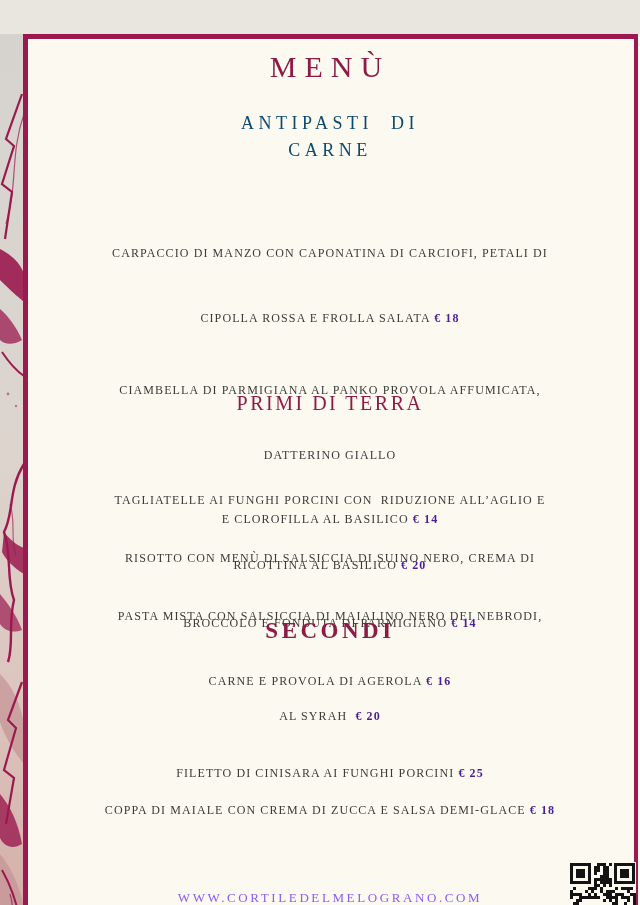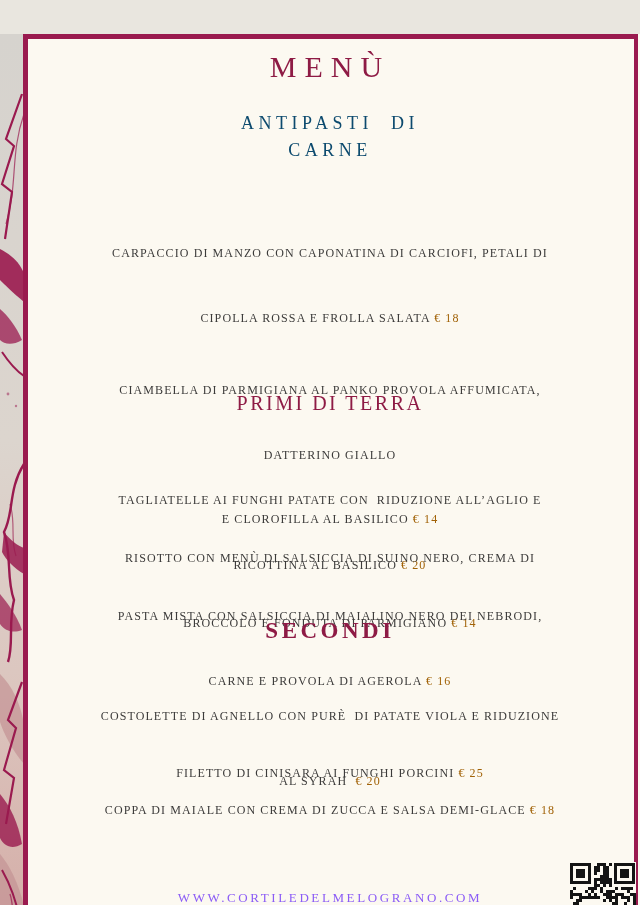--- a/index.html
+++ b/index.html
@@ -39,21 +39,21 @@
   }
   .h-secondi{
     margin:0;font-weight:bold;
     font-size:23px;line-height:28px;letter-spacing:3.5px;
     color:#8E1B45;white-space:pre-wrap;
   }
   .dish{
     font-size:12px;line-height:21.5px;letter-spacing:1.1px;
     color:#3C3B3A;white-space:pre-wrap;text-align:center;
   }
-  .price{color:#a16207;font-weight:400;}
+  .price{color:#4c1d95;font-weight:700;}
   .site{
     font-size:13px;letter-spacing:2.6px;
     color:#8b5cf6;white-space:pre-wrap;
   }
   .qr{position:absolute;left:569px;top:828px;width:67px;height:67px;}
 </style>
 </head>
 <body>
 
 <div class="page">
@@ -107,38 +107,37 @@
 
   <div class="blk dish" style="top:303px">
     <div>CIAMBELLA DI PARMIGIANA AL PANKO PROVOLA AFFUMICATA,</div>
     <div>DATTERINO GIALLO</div>
     <div><span>E CLOROFILLA AL BASILICO</span> <span class="price">€ 14</span></div>
   </div>
 
   <h2 class="blk h-primi" style="top:356px">PRIMI DI TERRA</h2>
 
   <div class="blk dish" style="top:413px">
-    <div>TAGLIATELLE AI FUNGHI PATATE CON  RIDUZIONE ALL’AGLIO E</div>
+    <div>TAGLIATELLE AI FUNGHI PORCINI CON  RIDUZIONE ALL’AGLIO E</div>
     <div><span>RICOTTINA AL BASILICO</span> <span class="price">€ 20</span></div>
   </div>
 
   <div class="blk dish" style="top:471px">
     <div>RISOTTO CON MENÙ DI SALSICCIA DI SUINO NERO, CREMA DI</div>
     <div><span>BROCCOLO E FONDUTA DI PARMIGIANO</span> <span class="price">€ 14</span></div>
   </div>
 
   <div class="blk dish" style="top:529px">
     <div>PASTA MISTA CON SALSICCIA DI MAIALINO NERO DEI NEBRODI,</div>
     <div><span>CARNE E PROVOLA DI AGEROLA</span> <span class="price">€ 16</span></div>
   </div>
 
   <h2 class="blk h-secondi" style="top:583px">SECONDI</h2>
 
   <div class="blk dish" style="top:629px">
-    <div>COSTOLETTE DI AGNELLO CON PURÈ  DI PATATE VIOLA E RIDUZIONE</div>
     <div><span>AL SYRAH </span> <span class="price">€ 20</span></div>
   </div>
 
   <div class="blk dish" style="top:686px">
     <div><span>FILETTO DI CINISARA AI FUNGHI PORCINI</span> <span class="price">€ 25</span></div>
   </div>
 
   <div class="blk dish" style="top:723px">
     <div><span>COPPA DI MAIALE CON CREMA DI ZUCCA E SALSA DEMI-GLACE</span> <span class="price">€ 18</span></div>
   </div>

